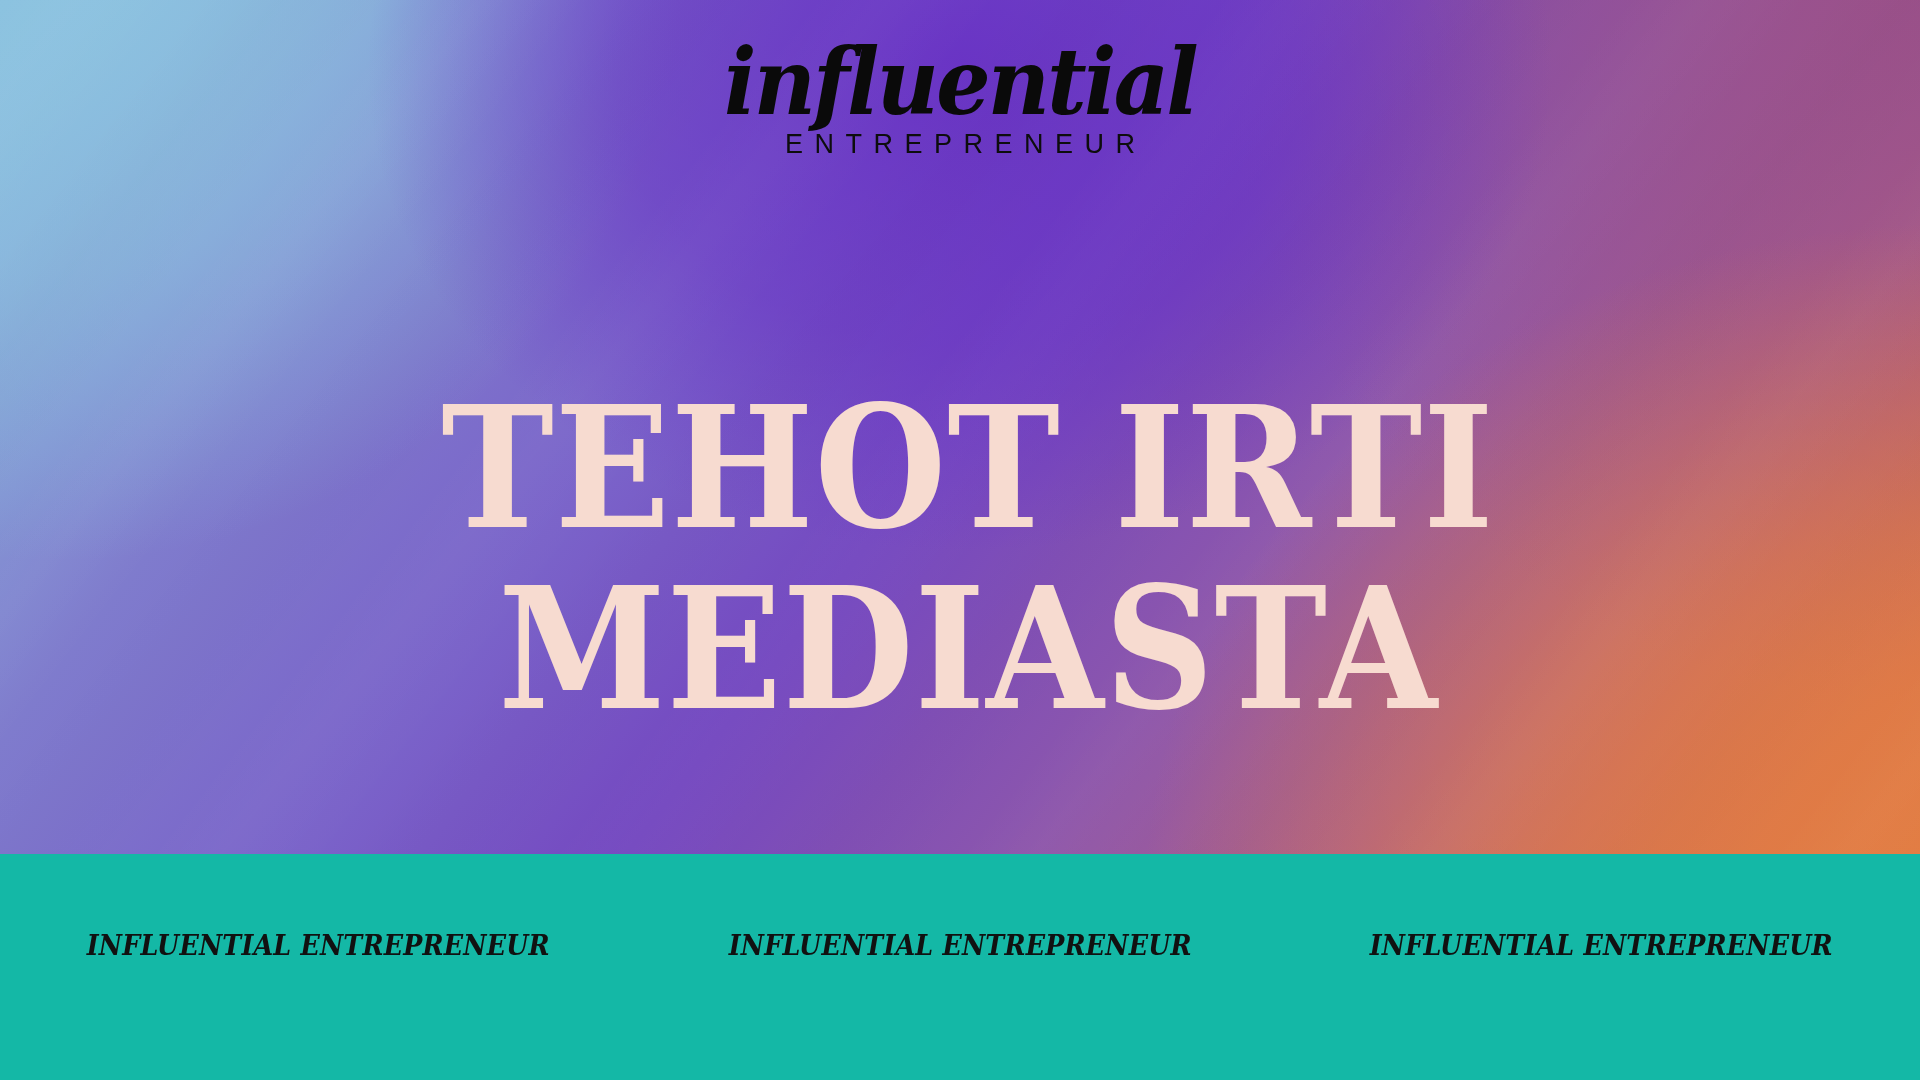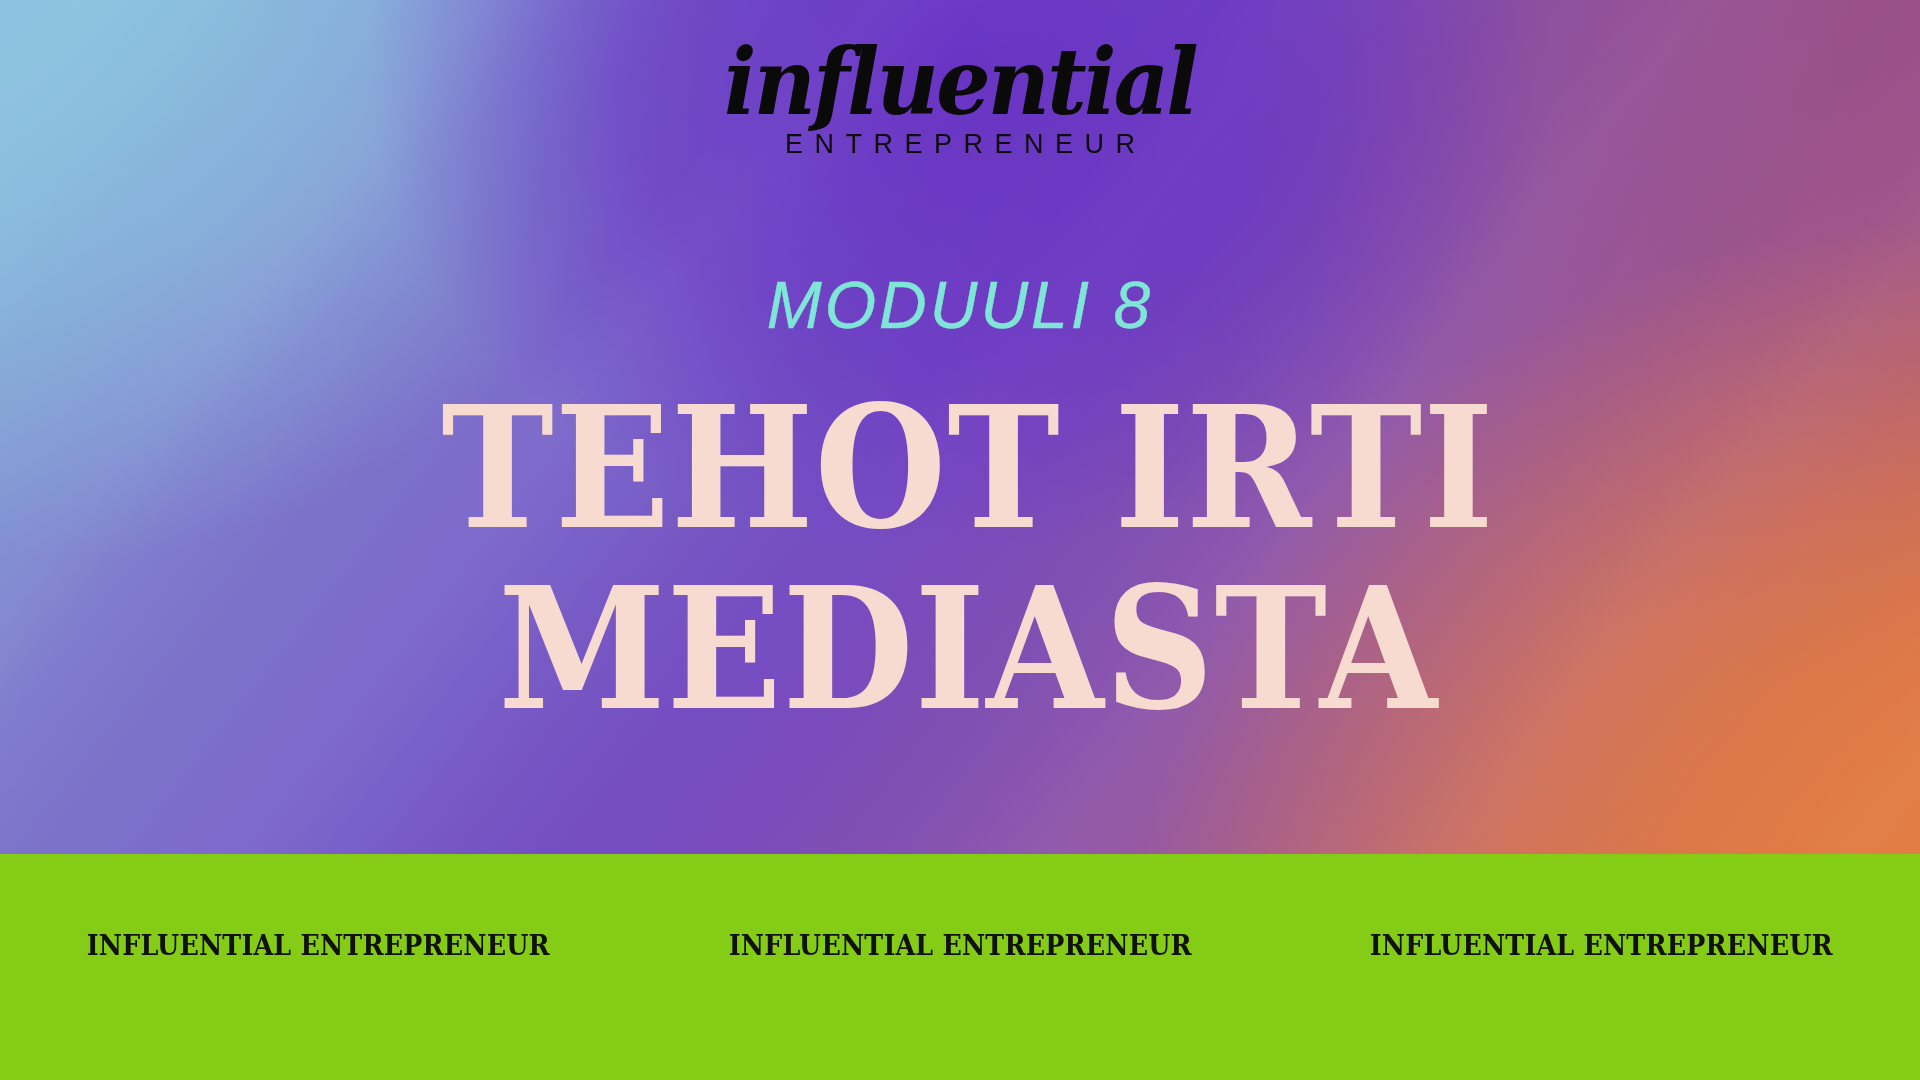--- a/index.html
+++ b/index.html
@@ -139,21 +139,22 @@
     transform: scaleX(0.90);
   }
 
   
   .footer {
     position: absolute;
     left: 0;
     top: 854px;
     width: 1920px;
     height: 226px;
-    background: #84cc16;
+    background: #14b8a6;
+    font-style: italic;
   }
   .footer-row {
     position: absolute;
     left: 0;
     top: 78px;
     width: 1920px;
     display: flex;
     justify-content: space-between;
     padding: 0 72px;
     box-sizing: border-box;
@@ -175,21 +176,20 @@
 <div id="slide">
 
   <div class="hero">
     <div class="hero-sheen"></div>
 
     <div class="logo">
       <span class="logo-wordmark">influential</span>
       <span class="logo-subword">ENTREPRENEUR</span>
     </div>
 
-    <div class="eyebrow">MODUULI 8</div>
 
     <div class="title">
       <span class="title-line">TEHOT IRTI</span>
       <span class="title-line">MEDIASTA</span>
     </div>
   </div>
 
   <div class="footer">
     <div class="footer-row">
       <span class="footer-item">INFLUENTIAL ENTREPRENEUR</span>

